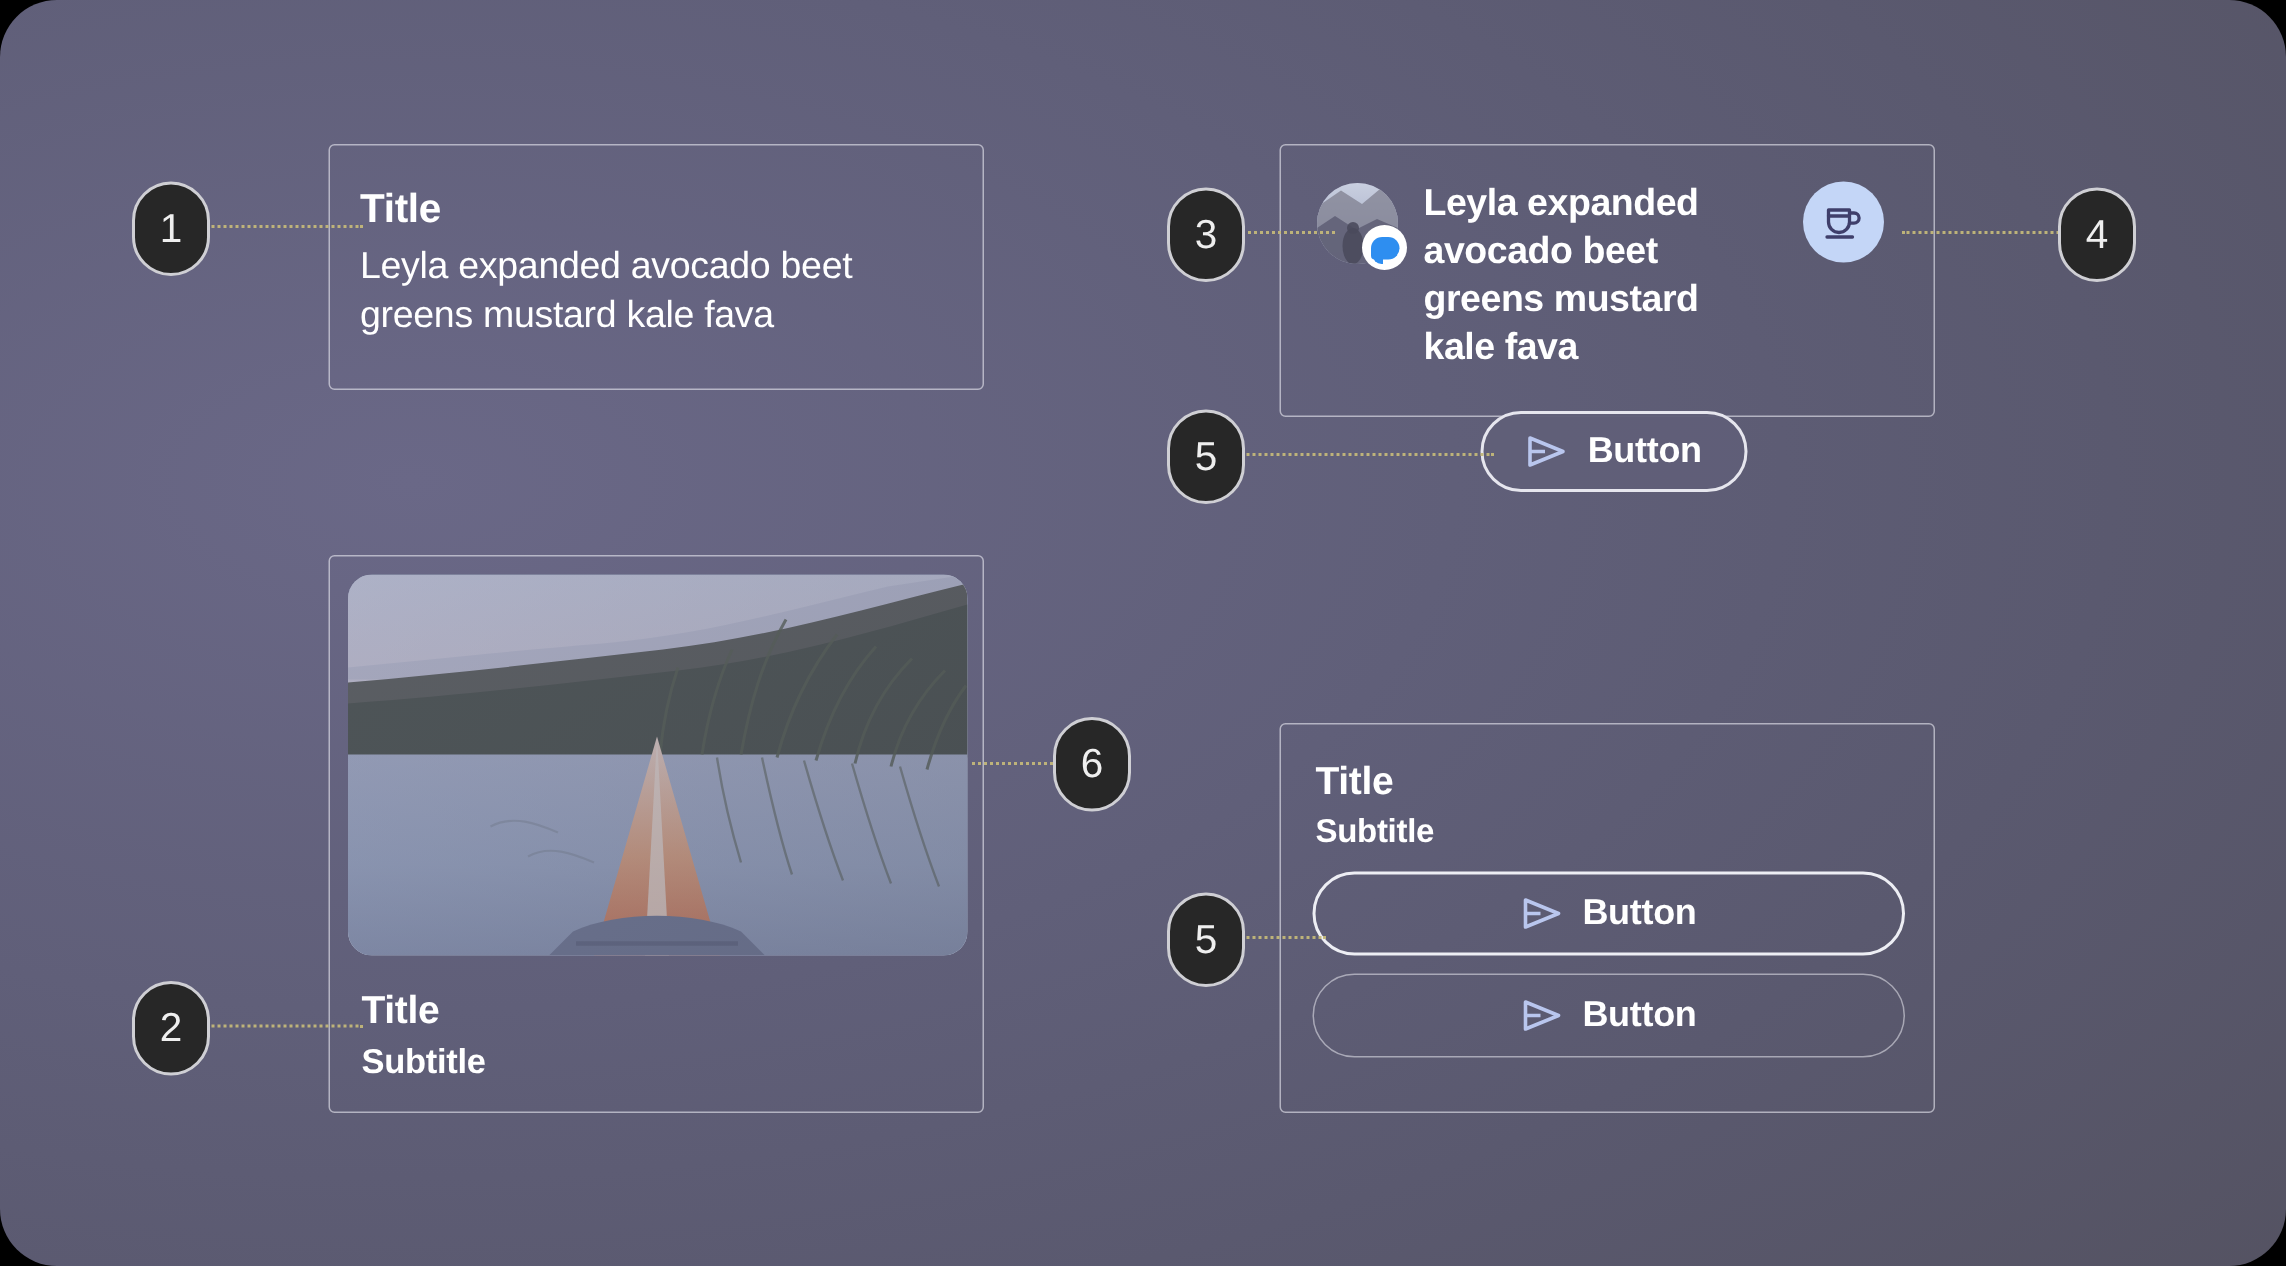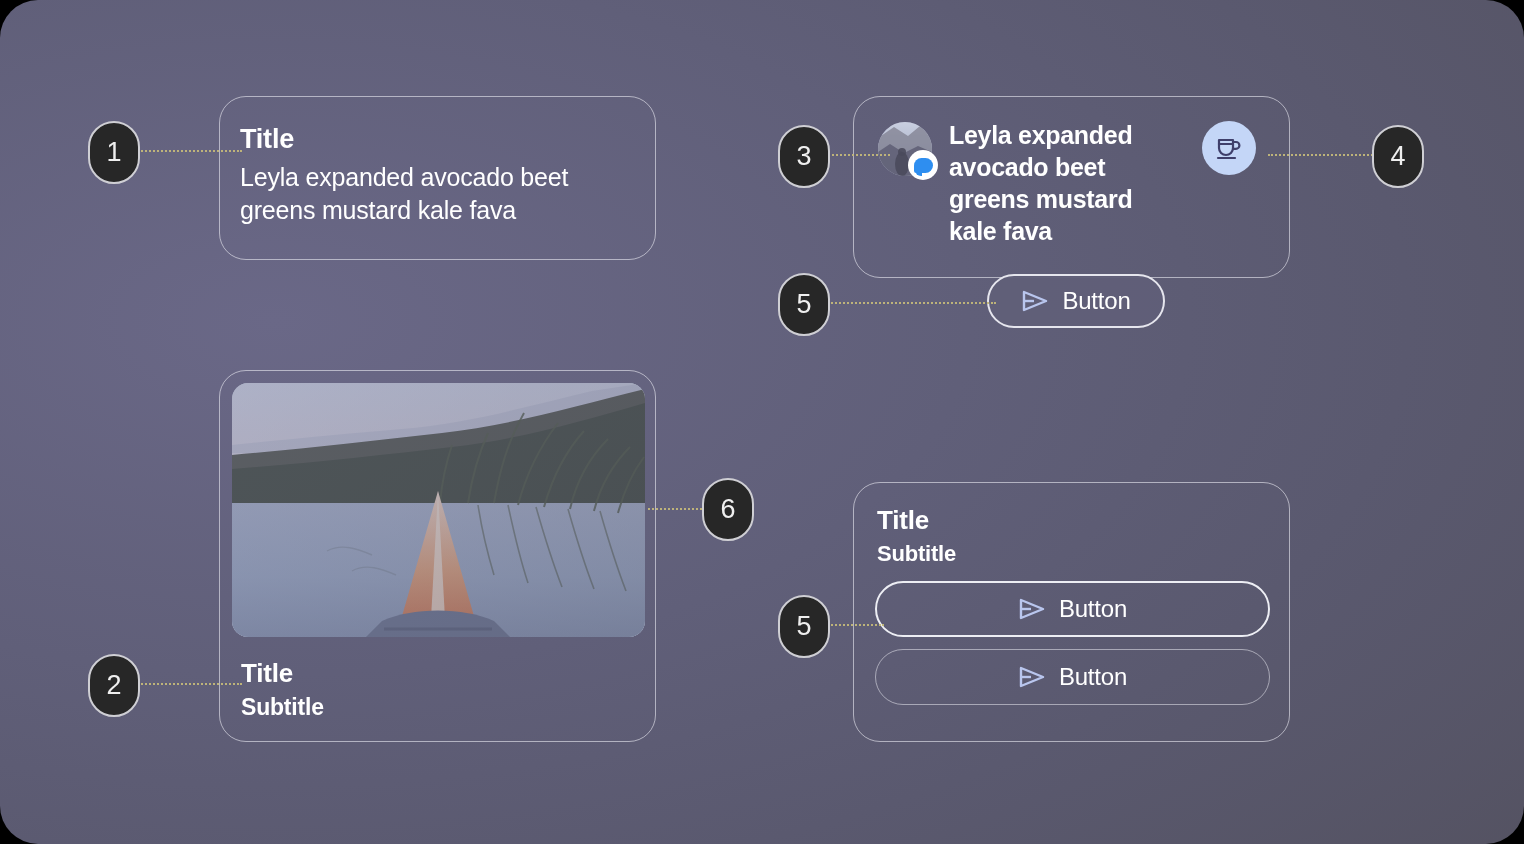--- a/index.html
+++ b/index.html
@@ -25,21 +25,21 @@
     background:
       radial-gradient(120% 110% at 18% 38%, #6a6887 0%, #605f79 38%, #5a596f 62%, #52505d 100%),
       linear-gradient(135deg, #64627f 0%, #5b5a71 50%, #514f5c 100%);
   }
 
   
   .card {
     position: absolute;
     box-sizing: border-box;
     border: 1.5px solid rgba(233,233,240,0.62);
-    border-radius: 27px;
+    border-radius: 4px;
     color: #ffffff;
   }
 
   
   #card-text {
     left: 219px; top: 96px;
     width: 437px; height: 164px;
     padding: 28px 28px 0 20px;
   }
   #card-text .t {
@@ -172,21 +172,21 @@
   
   .btn {
     box-sizing: border-box;
     display: flex;
     align-items: center;
     justify-content: center;
     gap: 13px;
     border-radius: 999px;
     color: #ffffff;
     font-size: 24px;
-    font-weight: normal;
+    font-weight: bold;
     letter-spacing: -0.2px;
     background: transparent;
     cursor: pointer;
     user-select: none;
   }
   .btn .tri { flex: 0 0 auto; display: block; }
 
   #btn-overlay {
     position: absolute;
     left: 987px; top: 274px;

